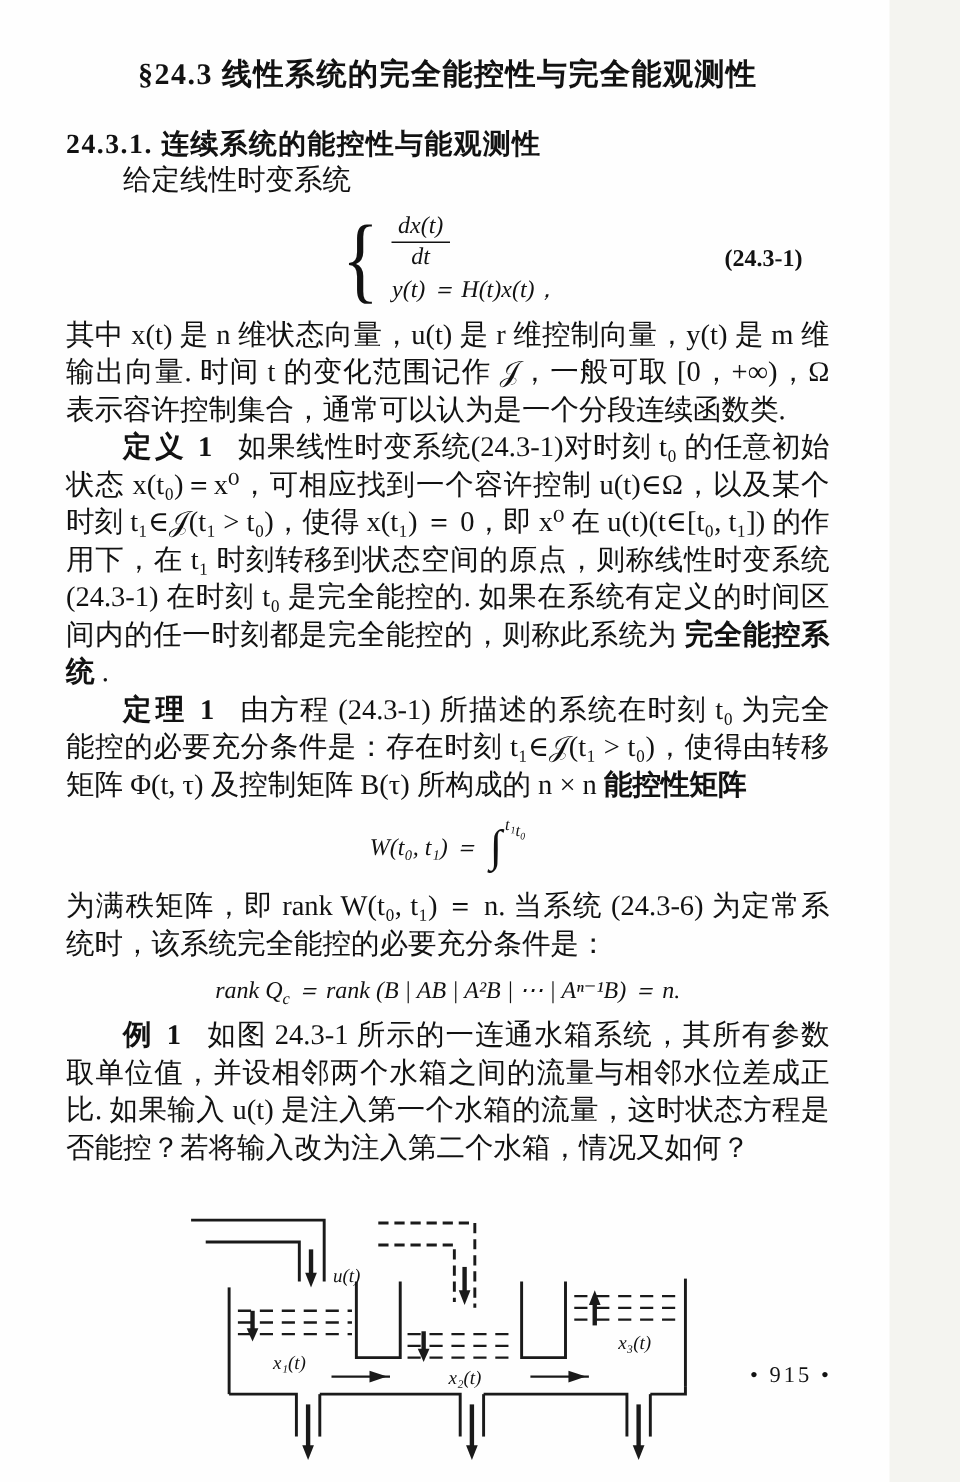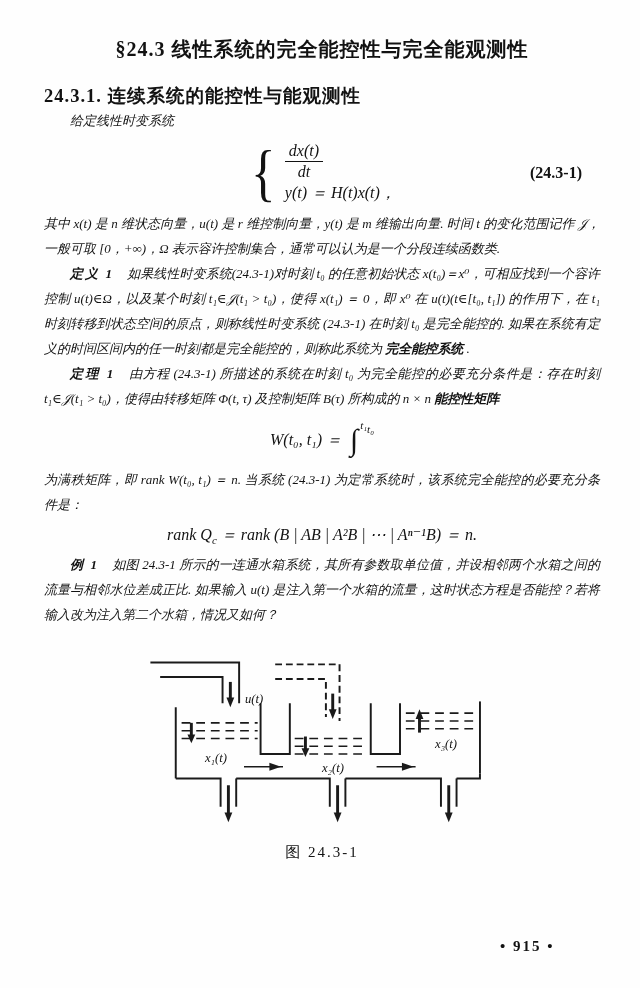--- a/index.html
+++ b/index.html
@@ -2,32 +2,32 @@
 <html><head>
 <meta charset="utf-8">
 <style>
   html,body{margin:0;padding:0;}
   body{
     width:640px;height:988px;background:#f4f4f0;
     font-family:"Liberation Serif","DejaVu Serif",serif;
     color:#121212;
   }
   .page{
-    position:relative;width:640px;height:988px;background:#fefefe;
+    position:relative;width:593px;height:988px;background:#fefefe;
     box-sizing:border-box;padding:30px 40px 0 44px;overflow:hidden;
   }
   .title{
     text-align:center;font-size:20px;font-weight:bold;
     letter-spacing:1px;margin:6px 0 0 0;
   }
   .section-heading{
     font-size:18.5px;font-weight:bold;margin:20px 0 0 0;letter-spacing:1px;
   }
   p.body{
-    font-size:13px;line-height:25px;margin:0;text-align:justify;font-style:italic;
+    font-size:19px;line-height:25px;margin:0;text-align:justify;
   }
   .mt{margin-top:14px;}
   .indent{text-indent:2em;}
   b.lead{letter-spacing:2px;margin-right:10px;}
   
   .eq-block{
     position:relative;display:flex;justify-content:center;
     margin:8px 0 6px 0;font-style:italic;font-size:16px;
   }
   .eq-row{display:flex;align-items:center;}
@@ -64,21 +64,21 @@
     text-align:center;font-style:italic;font-size:16px;margin:8px 0 6px 0;
   }
   .eqRank sub{font-size:11px;}
   
   .figure-wrap{margin-top:12px;text-align:center;}
   .figure-svg{display:inline-block;}
   .fig-caption{
     text-align:center;font-size:15px;letter-spacing:2px;margin-top:4px;
   }
   .page-number{
-    position:absolute;left:500px;top:938px;font-size:15px;font-weight:bold;
+    position:absolute;left:500px;top:909px;font-size:15px;font-weight:normal;
     letter-spacing:2px;
   }
   svg text{font-family:"Liberation Serif","DejaVu Serif",serif;font-style:italic;font-size:13px;fill:#121212;}
 </style>
 </head>
 <body>
 
 <div class="page">
 
   <h1 class="title">§24.3  线性系统的完全能控性与完全能观测性</h1>
@@ -120,21 +120,21 @@
 
   <div class="eqW">
     <span>W(t₀, t₁) ＝</span>
     <span class="integral">∫</span>
     <span class="int-limits">
       <span class="lim-top">t₁</span>
       <span class="lim-bot">t₀</span>
     </span>
   </div>
 
-  <p class="body">为满秩矩阵，即 rank W(t₀, t₁) ＝ n.  当系统 (24.3-1) 为定常系统时，该系统完全能控的必要充分条件是：</p>
+  <p class="body">为满秩矩阵，即 rank W(t₀, t₁) ＝ n.  当系统 (24.3-6) 为定常系统时，该系统完全能控的必要充分条件是：</p>
 
   <div class="eqRank">
     <span>rank Q</span><sub>c</sub><span> ＝ rank (B | AB | A²B | ⋯ | Aⁿ⁻¹B) ＝ n.</span>
   </div>
 
   <p class="body indent mt">
     <b class="lead">例 1</b>
     <span>如图 24.3-1 所示的一连通水箱系统，其所有参数取单位值，并设相邻两个水箱之间的流量与相邻水位差成正比.  如果输入 u(t) 是注入第一个水箱的流量，这时状态方程是否能控？若将输入改为注入第二个水箱，情况又如何？</span>
   </p>
 

